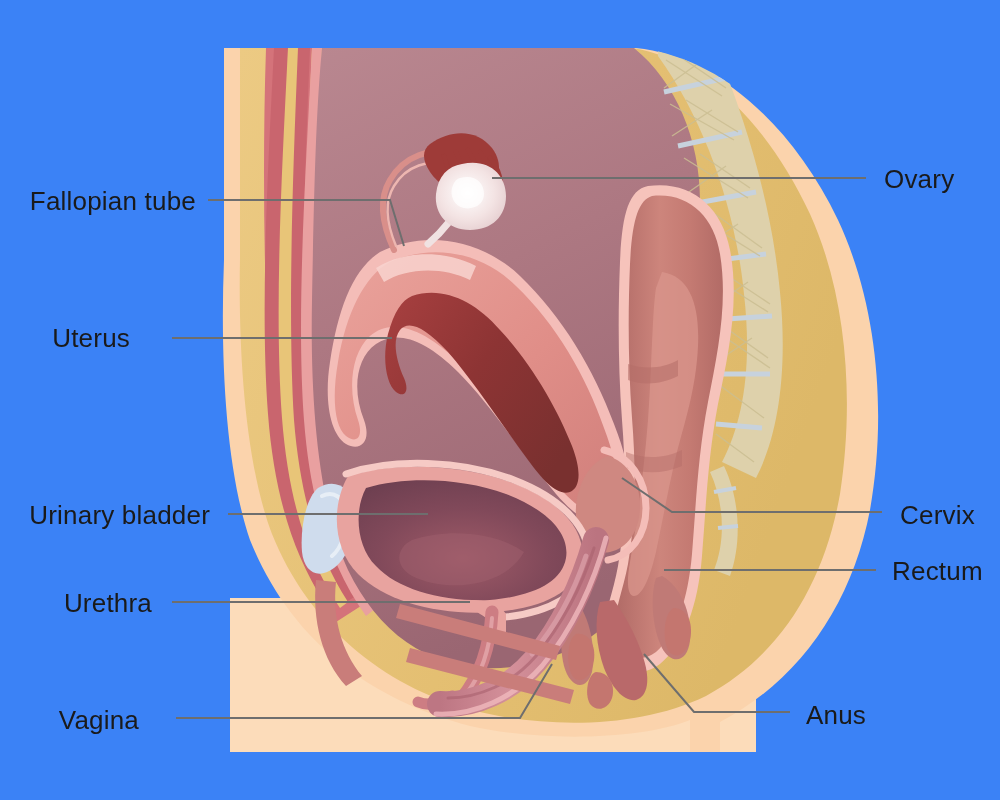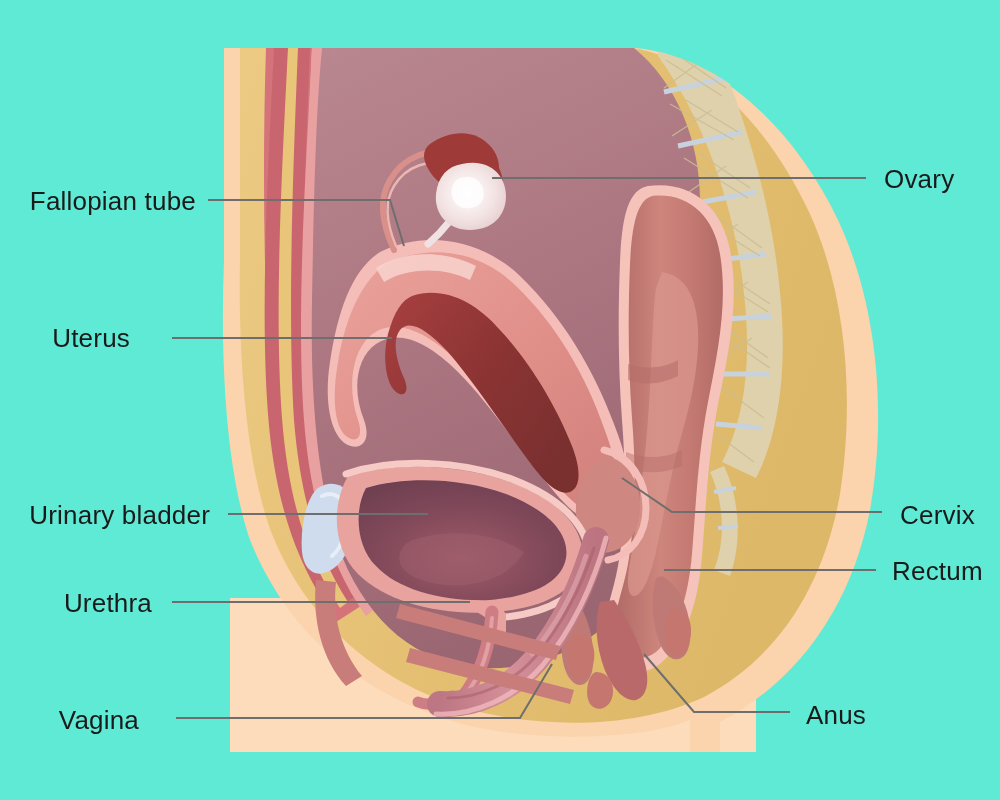--- a/index.html
+++ b/index.html
@@ -11,21 +11,21 @@
   body {
     width: 1000px;
     height: 800px;
     font-family: "Liberation Sans", sans-serif;
     overflow: hidden;
   }
   #diagram-root {
     position: relative;
     width: 1000px;
     height: 800px;
-    background: #5eead4;
+    background: #3b82f6;
   }
   svg#anatomy-svg {
     display: block;
     width: 1000px;
     height: 800px;
   }
   .label-text {
     font-family: "Liberation Sans", sans-serif;
     font-size: 26px;
     fill: #1a1a1a;

